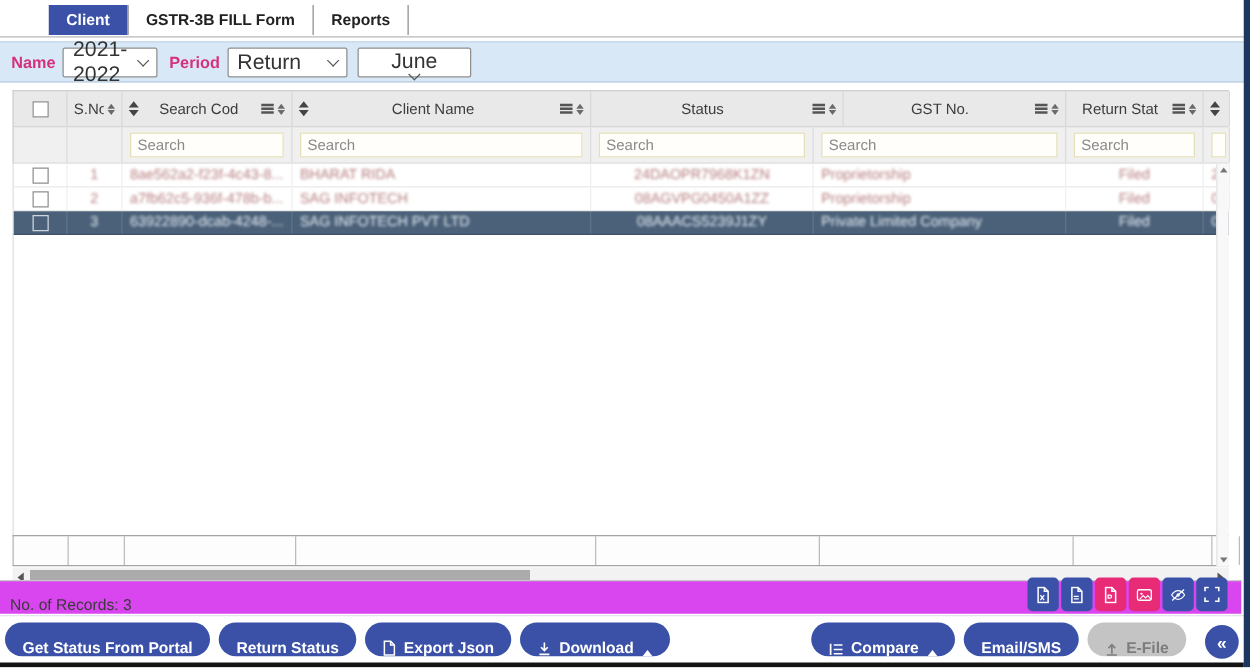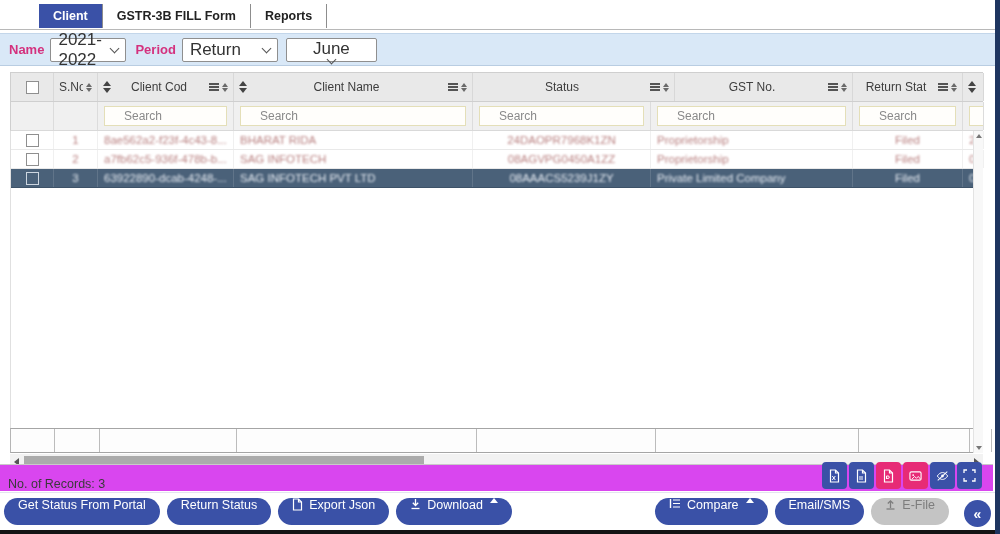--- a/index.html
+++ b/index.html
@@ -48,21 +48,21 @@
          border-bottom:4px solid #6a6a6a;}
   .ud .d{width:0;height:0;border-left:3px solid transparent;border-right:3px solid transparent;
          border-top:4px solid #6a6a6a;}
   .ham{display:flex;flex-direction:column;gap:1.5px;margin-left:4px;flex:none;}
   .ham i{display:block;height:1.5px;width:10px;background:#555;}
   .cbx{width:11px;height:11px;border:1px solid #8f8f8f;background:#fff;margin:0 auto;flex:none;}
 
   .srow{height:28px;background:#f0f0f0;border-left:1px solid #cfcfcf;width:972px;border-bottom:1px solid #d9d9d9;}
   .scell{display:flex;align-items:center;border-right:1px solid #dcdcdc;padding:0 6px;box-sizing:border-box;}
   .scell input{width:100%;height:18px;border:1px solid #e4dfb8;background:#fffefb;font-size:12px;
-               color:#444;padding:0 19px;outline:none;font-family:"Liberation Sans",sans-serif;}
+               color:#444;padding:0 5px;outline:none;font-family:"Liberation Sans",sans-serif;}
   .scell input::placeholder{color:#8a8a8a;}
 
   .gbody{position:relative;height:297px;background:#fff;border-left:1px solid #e0e0e0;width:972px;}
   .drow{height:18px;border-bottom:1px solid #e9e9e9;font-size:11.5px;cursor:pointer;}
   .dcell{display:flex;align-items:center;border-right:1px solid #f0f0f0;padding:0 6px;box-sizing:border-box;
          white-space:nowrap;overflow:hidden;}
   .t-c{justify-content:center;} .t-l{justify-content:flex-start;}
   .blur{filter:blur(1.3px);}
   .drow .txt{color:#b98080;}
   .drow.sel{background:#4a6179;border-bottom:1px solid #3d5268;}
@@ -97,21 +97,21 @@
   .ibtn{width:25px;height:27px;border-radius:4px;display:flex;align-items:center;justify-content:center;
         cursor:pointer;border:none;}
   .ibtn.blue{background:#3a51a7;} .ibtn.pink{background:#e72b76;}
 
   
   .footerbar{position:absolute;left:0;top:492px;width:995px;height:38px;background:#fff;
              border-top:1px solid #e4e4ef;display:flex;align-items:center;justify-content:space-between;
              padding:0 46px 0 4px;box-sizing:border-box;}
   .fgroup{display:flex;gap:7px;align-items:center;}
   .pbtn{background:#3a51a7;color:#fff;border:none;border-radius:14px;height:27px;padding:0 14px;
-        font-size:12.5px;font-weight:normal;display:flex;align-items:flex-start;gap:6px;cursor:pointer;
+        font-size:12.5px;font-weight:bold;display:flex;align-items:flex-end;gap:6px;cursor:pointer;
         font-family:"Liberation Sans",sans-serif;white-space:nowrap;}
   .pbtn.disabled{background:#c4c4c4;color:#7d7d7d;cursor:default;}
   .caret-up{width:0;height:0;border-left:4px solid transparent;border-right:4px solid transparent;
             border-bottom:5px solid #fff;margin-left:1px;}
   .collapse{position:absolute;right:9px;top:500px;width:27px;height:27px;border-radius:50%;
             background:#3a51a7;color:#fff;display:flex;align-items:center;justify-content:center;
             font-size:14px;font-weight:bold;cursor:pointer;}
 
   .navy{position:absolute;right:0;top:0;width:5px;height:534px;background:#1e3560;}
   .blackbar{position:absolute;left:0;bottom:0;width:995px;height:4px;background:#141414;}
@@ -158,21 +158,21 @@
         <span class="ud">
             <i class="u"></i>
             <i class="d"></i>
           </span>
       </div>
       <div class="hcell col-code">
         <span class="bigsort">
             <i class="tri-up"></i>
             <i class="tri-dn"></i>
           </span>
-        <span class="hlabel">Client Cod</span>
+        <span class="hlabel">Search Cod</span>
         <span class="ham">
             <i></i>
             <i></i>
             <i></i>
           </span>
         <span class="ud">
             <i class="u"></i>
             <i class="d"></i>
           </span>
       </div>

